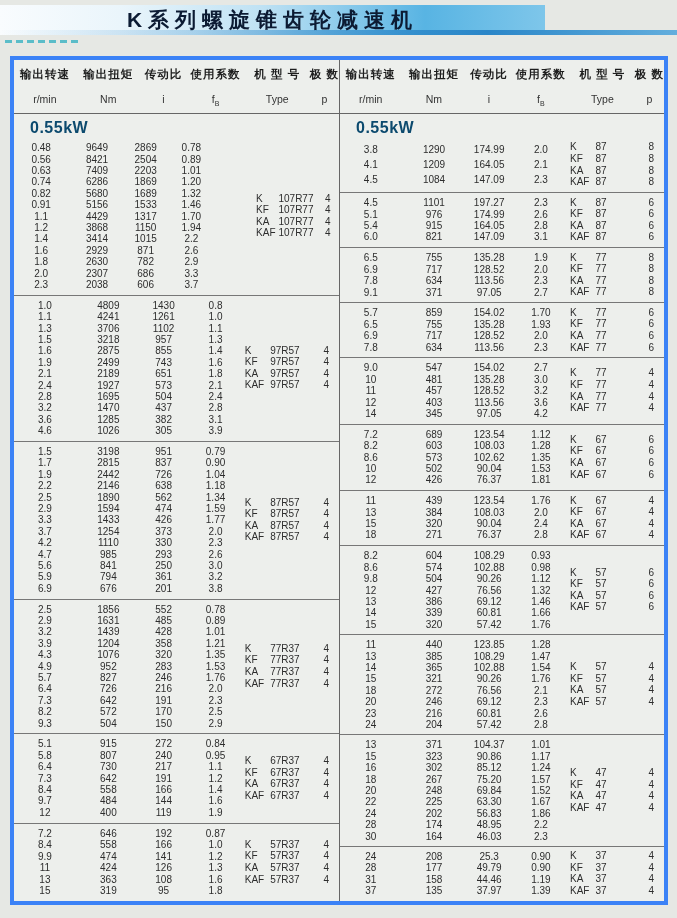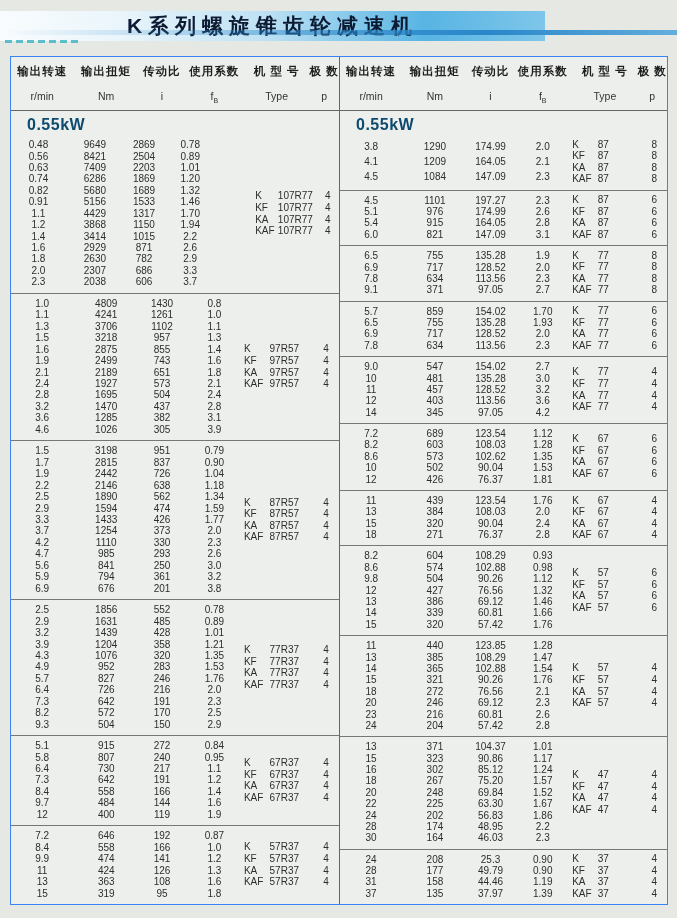--- a/index.html
+++ b/index.html
@@ -3,40 +3,40 @@
 <meta charset="utf-8">
 <style>
   html,body { margin:0; padding:0; background:#d9dbd7; }
   .page {
     position:relative; width:677px; height:918px; margin:0 auto;
     background:#e6e8e4; overflow:hidden;
     font-family:"Liberation Sans","DejaVu Sans",sans-serif;
   }
   
   .title-bar {
-    position:absolute; left:0; top:11px; width:545px; height:30px;
+    position:absolute; left:0; top:5px; width:545px; height:30px;
     background:linear-gradient(90deg,#f9fcfe 0%,#eaf5fb 22%,#bfe2f4 48%,#58b4e3 78%,#7ec6ea 100%);
     display:flex; align-items:center; justify-content:center;
   }
   .title-stripe {
     position:absolute; left:0; top:30px; width:677px; height:5px;
     background:linear-gradient(90deg,rgba(42,134,200,0) 0%,rgba(42,134,200,.25) 28%,#2a86c8 72%,#63aedd 100%);
   }
   .title-text {
     font-size:21px; font-weight:bold; letter-spacing:6px; color:#0c1b33; white-space:nowrap;
   }
   .deco-dashes {
     position:absolute; left:5px; top:40px; width:76px; height:3px;
     background:repeating-linear-gradient(90deg,#38b2c2 0 7px,transparent 7px 11px);
     opacity:.8;
   }
   
   .spec-table {
     position:absolute; left:10px; top:56px; width:658px; height:849px;
-    background:#edefec; border:1px solid #3b82f6; box-sizing:border-box;
+    background:#edefec; border:4px solid #3b82f6; box-sizing:border-box;
     display:flex; flex-direction:column;
   }
   .thead { display:flex; border-bottom:1px solid #666; flex:0 0 auto; }
   .half-head {
     width:50%; box-sizing:border-box; display:grid;
     grid-template-columns:19% 20% 14% 18% 20% 9%;
     padding:7px 0 6px;
   }
   .half-head.right { border-left:1px solid #666; }
   .hcell { text-align:center; white-space:nowrap; }

